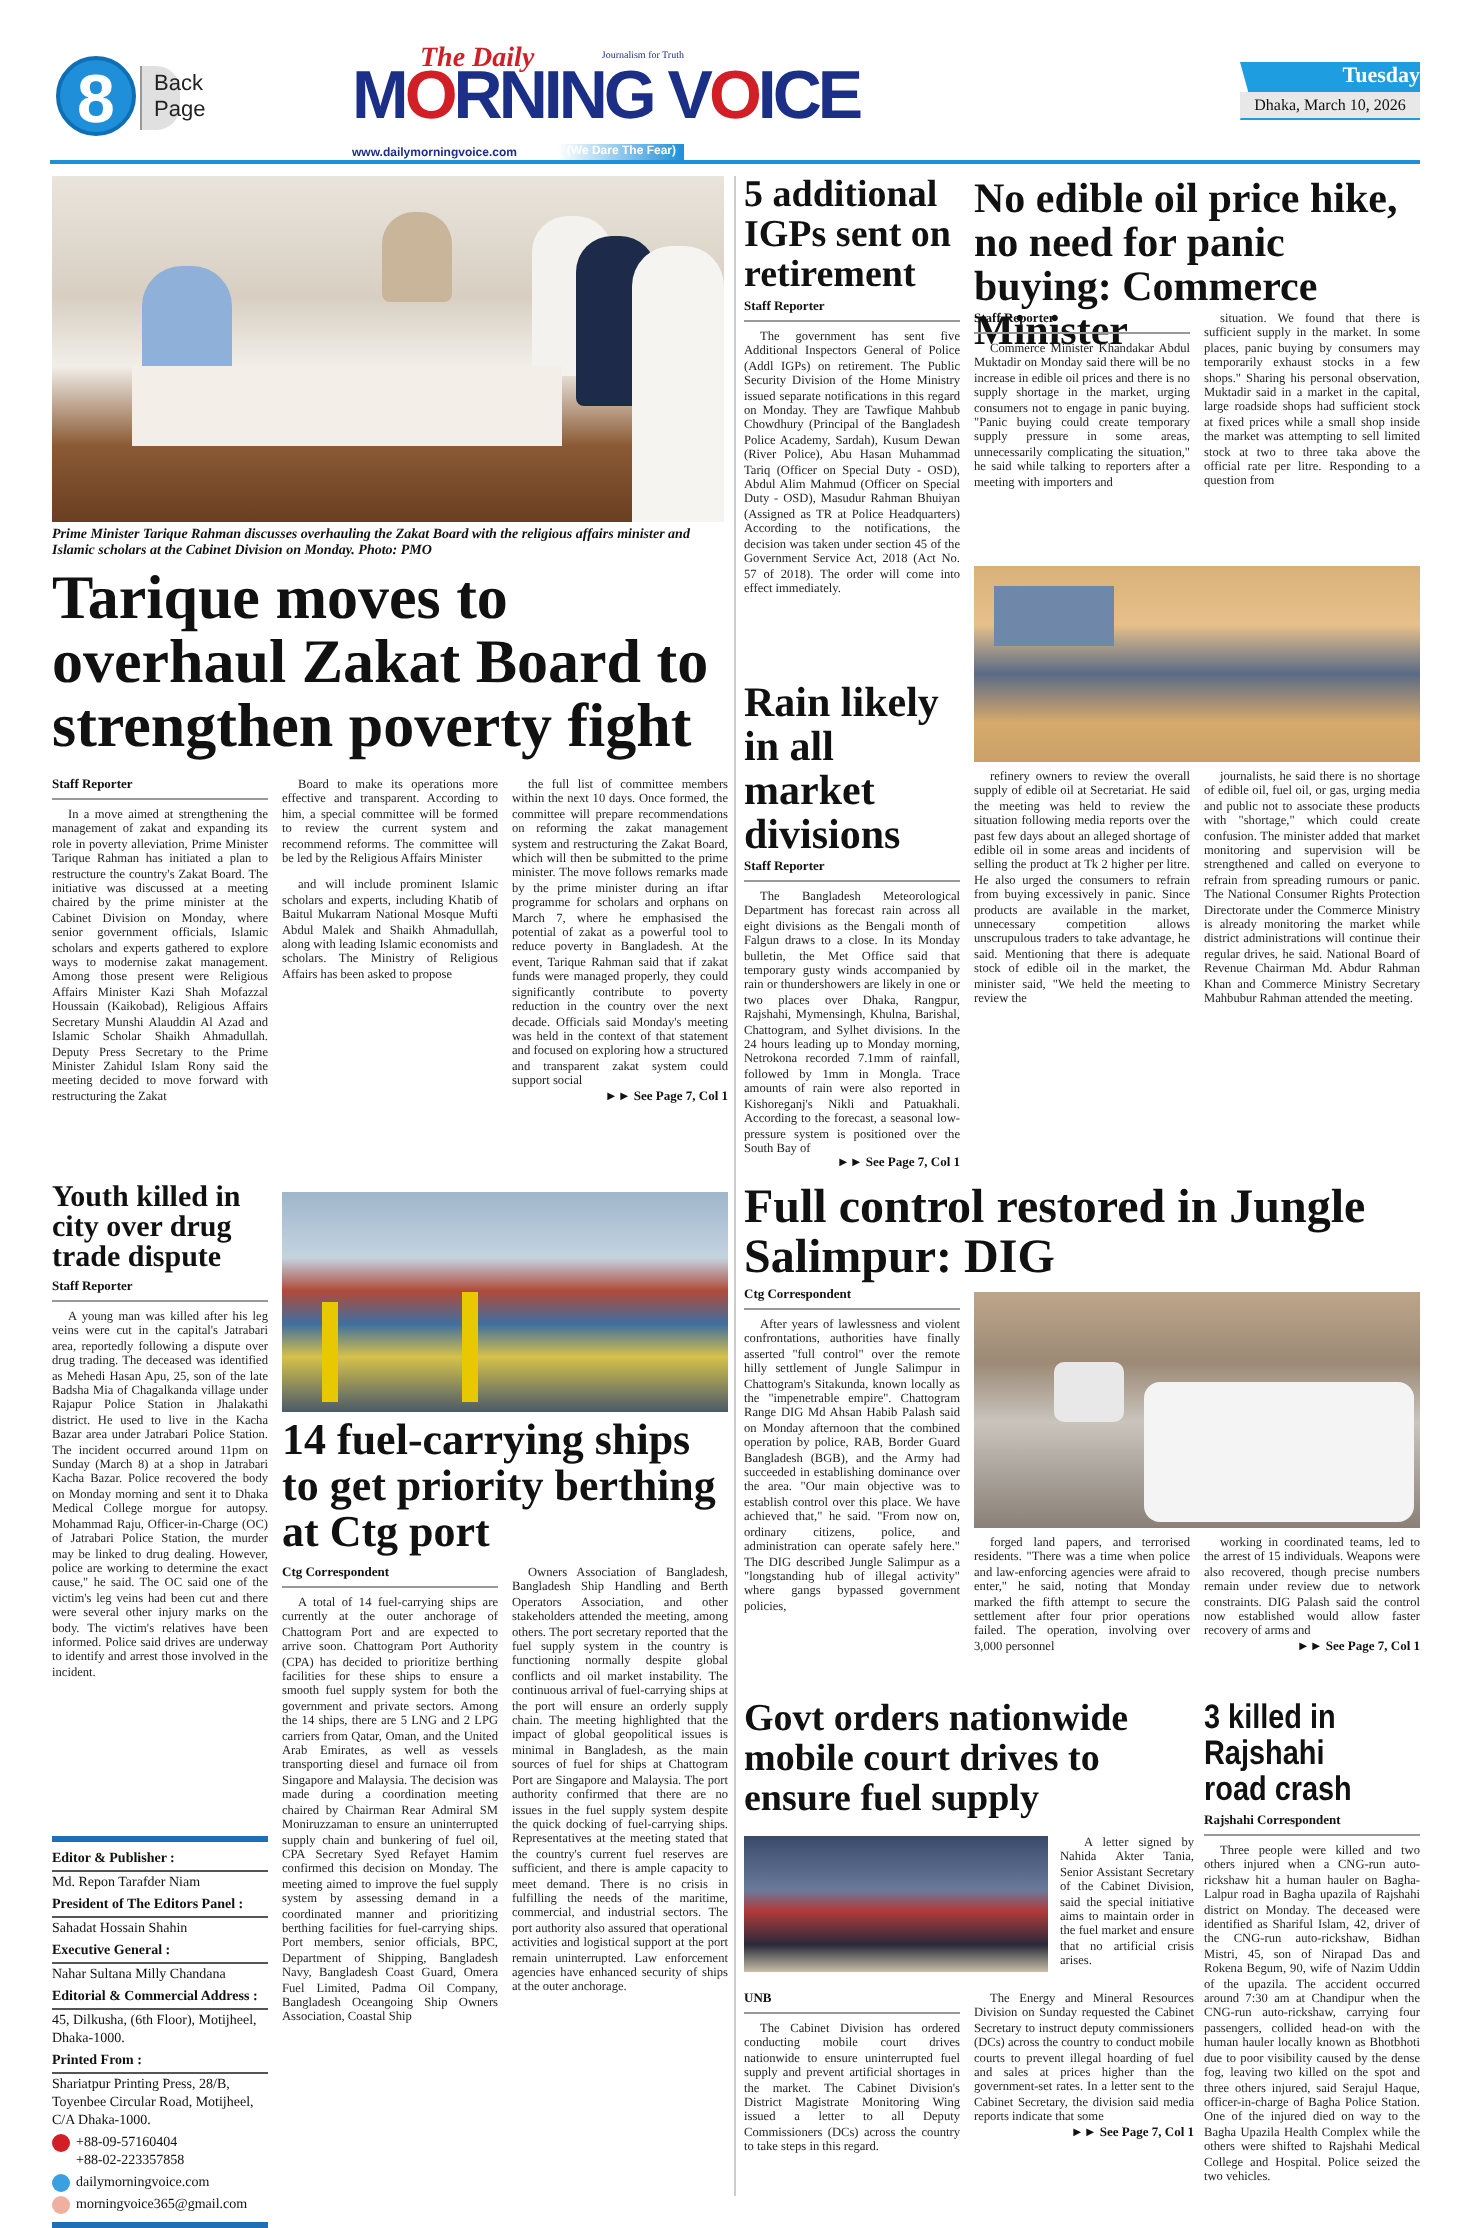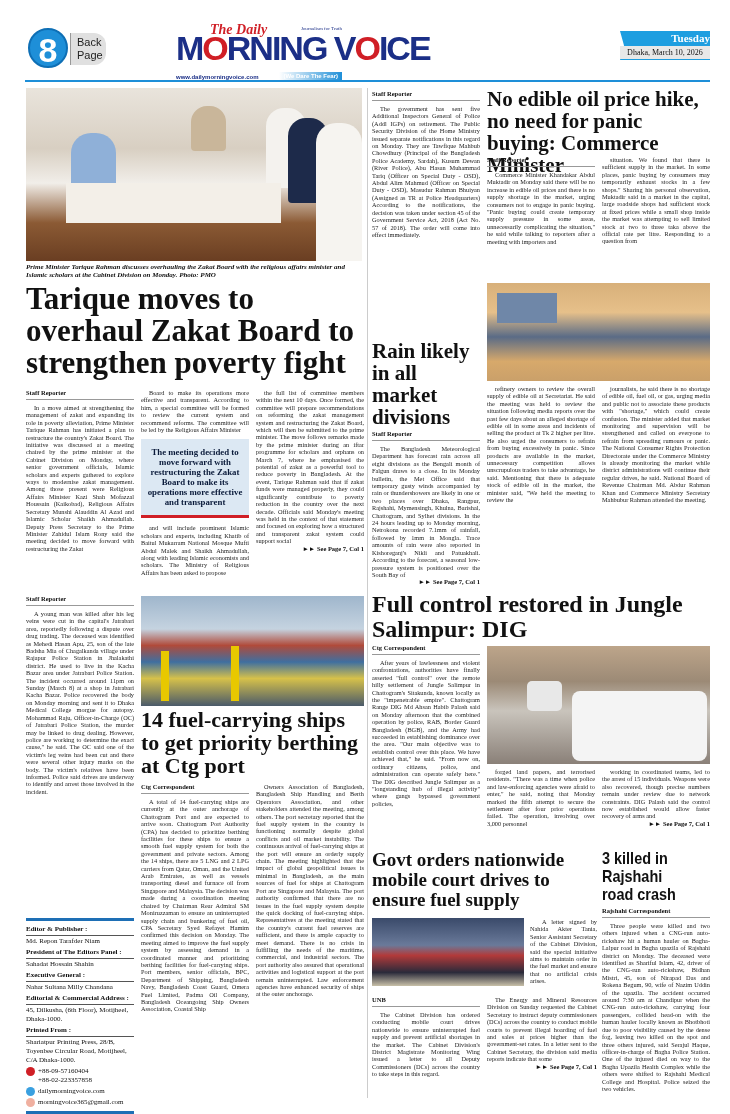--- a/index.html
+++ b/index.html
@@ -1,21 +1,21 @@
 <!DOCTYPE html>
 <html><head>
 <meta charset="utf-8">
 <style>
 *{box-sizing:border-box;margin:0;padding:0}
 body{width:730px;height:1114px;background:#fff;font-family:"Liberation Serif",serif;color:#111;position:relative;overflow:hidden}
 .abs{position:absolute}
 .masthead{left:0;top:0;width:730px;height:80px}
 .pagebadge{left:28px;top:28px;width:54px;height:40px}
 .pagenum{position:absolute;left:0;top:0;width:40px;height:40px;border-radius:50%;background:#1e8fd8;color:#fff;font-family:"Liberation Sans",sans-serif;font-size:34px;font-weight:bold;text-align:center;line-height:40px;border:2px solid #0e6fb5}
-.pagelabel{position:absolute;left:42px;top:5px;width:36px;height:32px;background:#e0e0e0;border-radius:0 12px 12px 0;font-family:"Liberation Sans",sans-serif;font-size:11px;line-height:13px;padding-left:6px;padding-top:3px;color:#222;border-left:1px solid #999}
+.pagelabel{position:absolute;left:42px;top:5px;width:20px;height:32px;background:#e0e0e0;border-radius:0 12px 12px 0;font-family:"Liberation Sans",sans-serif;font-size:11px;line-height:13px;padding-left:6px;padding-top:3px;color:#222;border-left:1px solid #999}
 .logo{left:176px;top:22px;width:166px;height:58px}
 .logo .the{position:absolute;left:34px;top:0;font-family:"Liberation Serif",serif;font-style:italic;font-weight:bold;color:#d01f26;font-size:14px}
 .logo .tag{position:absolute;right:0;top:4px;font-size:5px;color:#1b2f87}
 .logo .word{position:absolute;left:0;top:6px;font-family:"Liberation Sans",sans-serif;font-weight:bold;font-size:34px;color:#1b2f87;letter-spacing:-2px;line-height:40px;white-space:nowrap}
 .logo .word .red{color:#d01f26}
 .logo .url{position:absolute;left:0;bottom:0;font-family:"Liberation Sans",sans-serif;font-size:6px;color:#1b2f87;font-weight:bold}
 .logo .motto{position:absolute;right:0;bottom:0;background:linear-gradient(90deg,#fff,#1e8fd8);color:#fff;font-family:"Liberation Sans",sans-serif;font-size:6px;padding:1px 4px;font-weight:bold}
 .dayflag{left:620px;top:31px;width:90px;height:29px;background:#1e9ee0;color:#fff;font-weight:bold;font-size:11px;text-align:right;line-height:14px;clip-path:polygon(0 0,100% 0,100% 100%,0 100%,4px 50%)}
 .dateline{left:620px;top:46px;width:90px;height:13px;background:#e8e8e8;font-size:8px;text-align:center;line-height:13px}
 .toprule{left:25px;top:80px;width:685px;height:2px;background:#1e8fd8}
@@ -66,29 +66,29 @@
   <div style="position:absolute;left:40px;top:95px;width:215px;height:40px;background:#f3efe8"></div>
 </div>
 <div class="abs caption" style="left:26px;top:263px;width:340px">Prime Minister Tarique Rahman discusses overhauling the Zakat Board with the religious affairs minister and Islamic scholars at the Cabinet Division on Monday.  Photo: PMO</div>
 <div class="abs hl" style="left:26px;top:283px;width:340px;font-size:31px;line-height:32px">Tarique moves to overhaul Zakat Board to strengthen poverty fight</div>
 <div class="col" style="left:26px;top:389px;width:108px">
   <div class="byline">Staff Reporter</div>
   <div class="body">In a move aimed at strengthening the management of zakat and expanding its role in poverty alleviation, Prime Minister Tarique Rahman has initiated a plan to restructure the country's Zakat Board. The initiative was discussed at a meeting chaired by the prime minister at the Cabinet Division on Monday, where senior government officials, Islamic scholars and experts gathered to explore ways to modernise zakat management. Among those present were Religious Affairs Minister Kazi Shah Mofazzal Houssain (Kaikobad), Religious Affairs Secretary Munshi Alauddin Al Azad and Islamic Scholar Shaikh Ahmadullah. Deputy Press Secretary to the Prime Minister Zahidul Islam Rony said the meeting decided to move forward with restructuring the Zakat</div>
 </div>
 <div class="col" style="left:141px;top:389px;width:108px">
   <div class="body">Board to make its operations more effective and transparent. According to him, a special committee will be formed to review the current system and recommend reforms. The committee will be led by the Religious Affairs Minister</div>
-  <div class="quote" style="margin-top:6px">The meeting decided to move forward with restructuring the Zakat Board to make its operations more effective and transparent</div>
   <div class="body" style="margin-top:6px">and will include prominent Islamic scholars and experts, including Khatib of Baitul Mukarram National Mosque Mufti Abdul Malek and Shaikh Ahmadullah, along with leading Islamic economists and scholars. The Ministry of Religious Affairs has been asked to propose</div>
 </div>
 <div class="col" style="left:256px;top:389px;width:108px">
   <div class="body">the full list of committee members within the next 10 days. Once formed, the committee will prepare recommendations on reforming the zakat management system and restructuring the Zakat Board, which will then be submitted to the prime minister. The move follows remarks made by the prime minister during an iftar programme for scholars and orphans on March 7, where he emphasised the potential of zakat as a powerful tool to reduce poverty in Bangladesh. At the event, Tarique Rahman said that if zakat funds were managed properly, they could significantly contribute to poverty reduction in the country over the next decade. Officials said Monday's meeting was held in the context of that statement and focused on exploring how a structured and transparent zakat system could support social</div>
   <div class="seepage">►► See Page 7, Col 1</div>
 </div>
 
 <div class="col" style="left:372px;top:88px;width:108px">
+  <div class="hl" style="font-size:19px;line-height:20px">5 additional IGPs sent on retirement</div>
   <div class="byline" style="margin-top:2px">Staff Reporter</div>
   <div class="body">The government has sent five Additional Inspectors General of Police (Addl IGPs) on retirement. The Public Security Division of the Home Ministry issued separate notifications in this regard on Monday. They are Tawfique Mahbub Chowdhury (Principal of the Bangladesh Police Academy, Sardah), Kusum Dewan (River Police), Abu Hasan Muhammad Tariq (Officer on Special Duty - OSD), Abdul Alim Mahmud (Officer on Special Duty - OSD), Masudur Rahman Bhuiyan (Assigned as TR at Police Headquarters) According to the notifications, the decision was taken under section 45 of the Government Service Act, 2018 (Act No. 57 of 2018). The order will come into effect immediately.</div>
 </div>
 
 <div class="col" style="left:487px;top:88px;width:225px">
   <div class="hl" style="font-size:21px;line-height:22px">No edible oil price hike, no need for panic buying: Commerce Minister</div>
 </div>
 <div class="col" style="left:487px;top:156px;width:108px">
   <div class="byline">Staff Reporter</div>
   <div class="body">Commerce Minister Khandakar Abdul Muktadir on Monday said there will be no increase in edible oil prices and there is no supply shortage in the market, urging consumers not to engage in panic buying. "Panic buying could create temporary supply pressure in some areas, unnecessarily complicating the situation," he said while talking to reporters after a meeting with importers and</div>
@@ -107,20 +107,21 @@
 </div>
 
 <div class="col" style="left:372px;top:340px;width:108px">
   <div class="hl" style="font-size:21px;line-height:22px">Rain likely in all market divisions</div>
   <div class="byline" style="margin-top:2px">Staff Reporter</div>
   <div class="body">The Bangladesh Meteorological Department has forecast rain across all eight divisions as the Bengali month of Falgun draws to a close. In its Monday bulletin, the Met Office said that temporary gusty winds accompanied by rain or thundershowers are likely in one or two places over Dhaka, Rangpur, Rajshahi, Mymensingh, Khulna, Barishal, Chattogram, and Sylhet divisions. In the 24 hours leading up to Monday morning, Netrokona recorded 7.1mm of rainfall, followed by 1mm in Mongla. Trace amounts of rain were also reported in Kishoreganj's Nikli and Patuakhali. According to the forecast, a seasonal low-pressure system is positioned over the South Bay of</div>
   <div class="seepage">►► See Page 7, Col 1</div>
 </div>
 
 <div class="col" style="left:26px;top:592px;width:108px">
+  <div class="hl" style="font-size:15px;line-height:15px">Youth killed in city over drug trade dispute</div>
   <div class="byline" style="margin-top:3px">Staff Reporter</div>
   <div class="body">A young man was killed after his leg veins were cut in the capital's Jatrabari area, reportedly following a dispute over drug trading. The deceased was identified as Mehedi Hasan Apu, 25, son of the late Badsha Mia of Chagalkanda village under Rajapur Police Station in Jhalakathi district. He used to live in the Kacha Bazar area under Jatrabari Police Station. The incident occurred around 11pm on Sunday (March 8) at a shop in Jatrabari Kacha Bazar. Police recovered the body on Monday morning and sent it to Dhaka Medical College morgue for autopsy. Mohammad Raju, Officer-in-Charge (OC) of Jatrabari Police Station, the murder may be linked to drug dealing. However, police are working to determine the exact cause," he said. The OC said one of the victim's leg veins had been cut and there were several other injury marks on the body. The victim's relatives have been informed. Police said drives are underway to identify and arrest those involved in the incident.</div>
 </div>
 
 <div class="col imprint" style="left:26px;top:918px;width:108px">
   <div class="bluebar" style="margin-bottom:3px"></div>
   <div class="k">Editor &amp; Publisher :</div>
   <div class="v">Md. Repon Tarafder Niam</div>
   <div class="k">President of The Editors Panel :</div>
   <div class="v">Sahadat Hossain Shahin</div>

